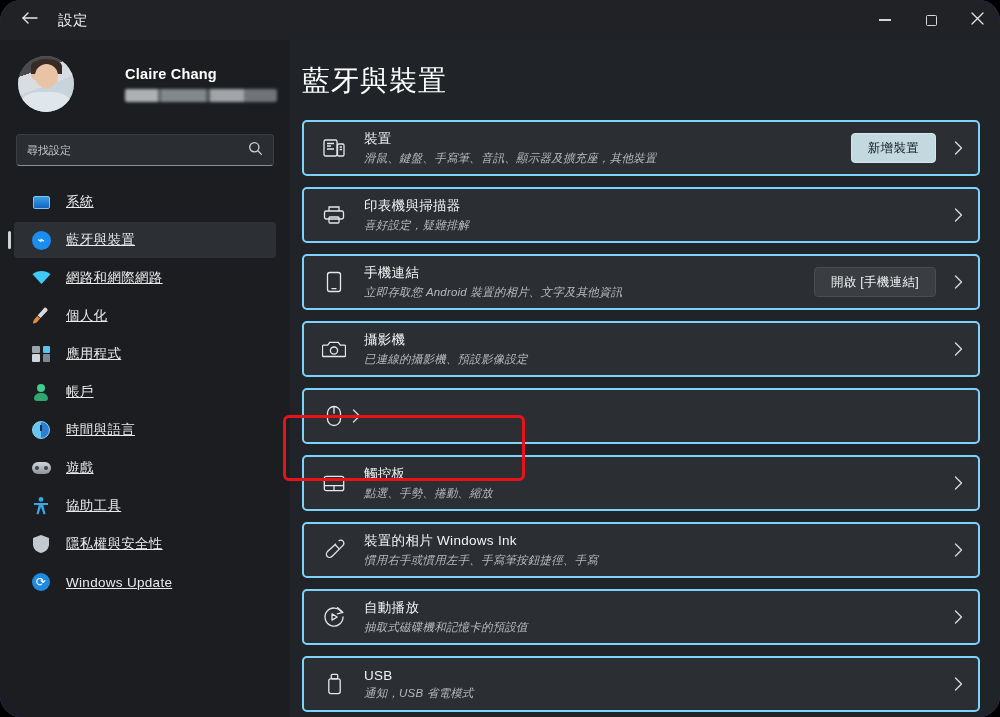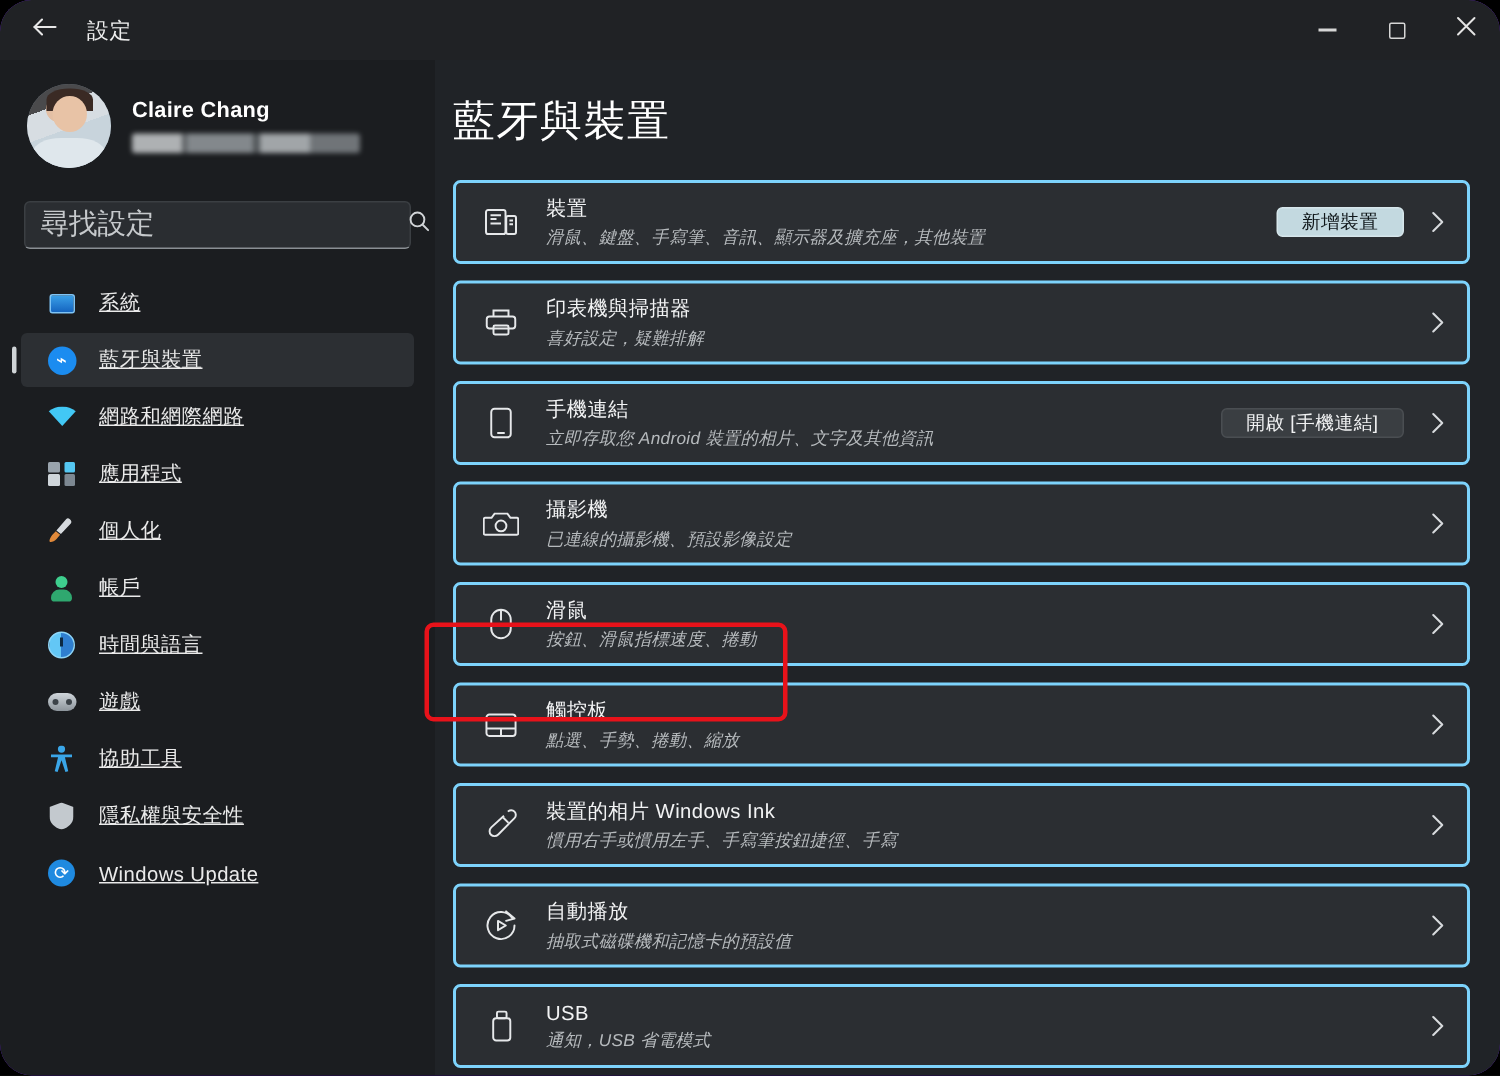--- a/index.html
+++ b/index.html
@@ -74,20 +74,21 @@
     position: absolute;
     top: 40px; left: 0;
     width: 290px;
     height: 677px;
     background: #1b1d20;
   }
   .profile {
     display: flex;
     align-items: center;
     margin: 16px 0 0 18px;
+    gap: 37px;
   }
   .avatar {
     width: 56px; height: 56px;
     border-radius: 50%;
     overflow: hidden;
     flex: none;
     background: #6d7a85;
     position: relative;
   }
   .avatar .ph-bg {
@@ -145,21 +146,21 @@
     display: flex;
     align-items: center;
     padding: 0 10px;
   }
   .search-input {
     flex: 1;
     background: transparent;
     border: none;
     outline: none;
     color: #d8dadd;
-    font-size: 19px;
+    font-size: 11px;
     font-family: "Liberation Sans", "DejaVu Sans", sans-serif;
   }
   .search-input::placeholder { color: #c6c9cc; }
   .search-icon svg { stroke: #d0d3d6; }
 
   .navlist { margin-top: 18px; }
   .navitem {
     position: relative;
     height: 36px;
     margin: 0 14px 2px 14px;
@@ -296,21 +297,21 @@
   .card-sub {
     margin-top: 3px;
     font-size: 11.5px;
     color: #b6babd;
     letter-spacing: .2px;
     font-style: italic;
   }
   .card-action {
     flex: none;
     margin-right: 14px;
-    height: 20px;
+    height: 30px;
     padding: 0 16px;
     border-radius: 4px;
     display: flex; align-items: center; justify-content: center;
     font-size: 12.5px;
     letter-spacing: .3px;
     cursor: pointer;
   }
   .card-action.accent {
     background: #c3d9e0;
     border: 1px solid #d6e6eb;
@@ -412,42 +413,42 @@
       <div class="navitem">
         <div class="nav-ico g-wifi">
           <svg width="19" height="14" viewBox="0 0 19 14">
               <path d="M9.5 13L0.5 3.2C3 1.1 6.2 0 9.5 0s6.5 1.1 9 3.2L9.5 13z"></path>
             </svg>
         </div>
         <div class="nav-label">網路和網際網路</div>
       </div>
 
       <div class="navitem">
+        <div class="nav-ico g-person">
+          <svg width="18" height="18" viewBox="0 0 18 18">
+            <path d="M14.6 1.2c1 .8 1.3 2 .6 2.8L8.6 11 5.6 8.6 12.2 1c.7-.8 1.6-.6 2.4.2z" fill="#d6dade"></path>
+            <path d="M5.2 9.1l2.9 2.4-2.4 2.9c-1.3 1.6-3.9 2.4-4.5 1.8-.6-.6.3-3 1.6-4.5l2.4-2.6z" fill="#e0893a"></path>
+          </svg>
+        </div>
+        <div class="nav-label">個人化</div>
+      </div>
+
+      <div class="navitem">
         <div class="nav-ico">
           <span class="g-apps">
               <i></i>
               <i></i>
               <i></i>
               <i></i>
             </span>
         </div>
         <div class="nav-label">應用程式</div>
       </div>
 
       <div class="navitem">
-        <div class="nav-ico g-person">
-          <svg width="18" height="18" viewBox="0 0 18 18">
-            <path d="M14.6 1.2c1 .8 1.3 2 .6 2.8L8.6 11 5.6 8.6 12.2 1c.7-.8 1.6-.6 2.4.2z" fill="#d6dade"></path>
-            <path d="M5.2 9.1l2.9 2.4-2.4 2.9c-1.3 1.6-3.9 2.4-4.5 1.8-.6-.6.3-3 1.6-4.5l2.4-2.6z" fill="#e0893a"></path>
-          </svg>
-        </div>
-        <div class="nav-label">個人化</div>
-      </div>
-
-      <div class="navitem">
         <div class="nav-ico">
           <span class="g-account">
               <i></i>
               <i></i>
             </span>
         </div>
         <div class="nav-label">帳戶</div>
       </div>
 
       <div class="navitem">
@@ -574,24 +575,20 @@
         </div>
       </div>
 
       <div class="card">
         <div class="card-ico">
           <svg width="16" height="22" viewBox="0 0 16 22" fill="none" stroke-width="1.3">
             <rect x="1.5" y="1.5" width="13" height="19" rx="6.5"></rect>
             <path d="M8 1.8v6.4" stroke-linecap="round"></path>
           </svg>
         </div>
-        <div class="card-text">
-          <div class="card-title">滑鼠</div>
-          <div class="card-sub">按鈕、滑鼠指標速度、捲動</div>
-        </div>
         <div class="chev">
           <svg width="9" height="14" viewBox="0 0 9 14" fill="none" stroke-width="1.4" stroke-linecap="round" stroke-linejoin="round">
               <path d="M1.5 1l6 6-6 6"></path>
             </svg>
         </div>
       </div>
 
       <div class="card">
         <div class="card-ico">
           <svg width="22" height="17" viewBox="0 0 22 17" fill="none" stroke-width="1.3">

